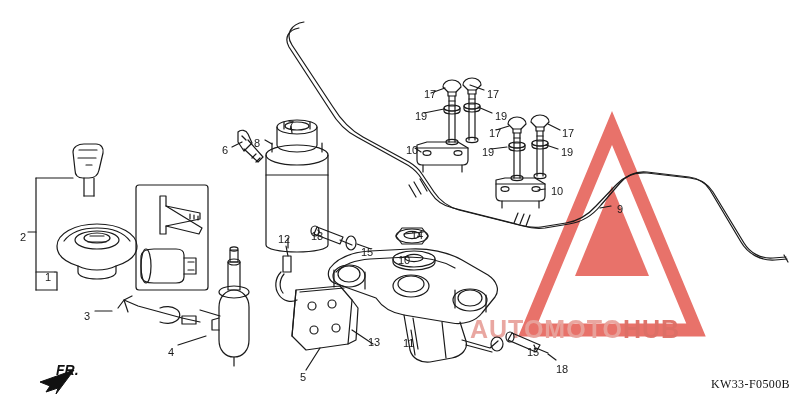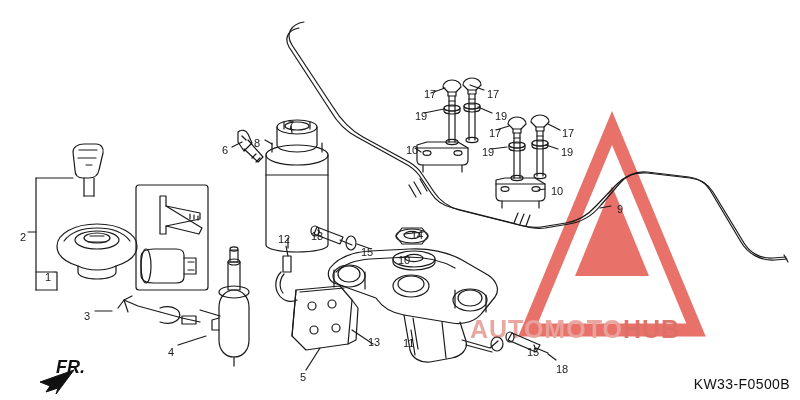--- a/index.html
+++ b/index.html
@@ -16,30 +16,30 @@
     position:absolute;
     font-family:Liberation Sans, sans-serif;
     font-size:11px;
     color:#1a1a1a;
     white-space:nowrap;
     line-height:1;
   }
   .partcode{
     position:absolute;
     right:10px;bottom:8px;
-    font-family:Liberation Sans, sans-serif;
-    font-size:14px;
+    font-family:Liberation Serif, serif;
+    font-size:12px;
     letter-spacing:.4px;
     color:#111;
   }
   .fr{
     position:absolute;
     left:56px;bottom:22px;
     font-family:"Liberation Sans", sans-serif;
-    font-size:18px;
+    font-size:14px;
     font-style:italic;
     font-weight:bold;
     color:#111;
   }
   .wm-text{
     position:absolute;
     left:470px;top:315px;
     font-family:"Liberation Sans", sans-serif;
     font-weight:bold;
     font-size:25px;

